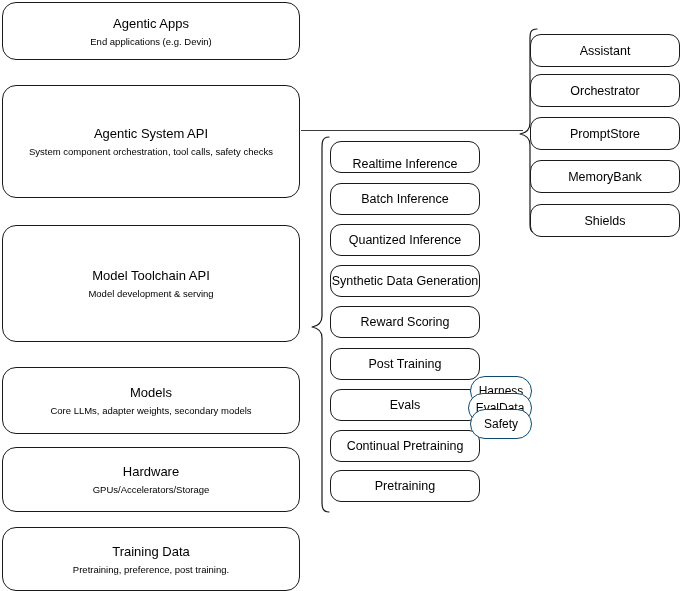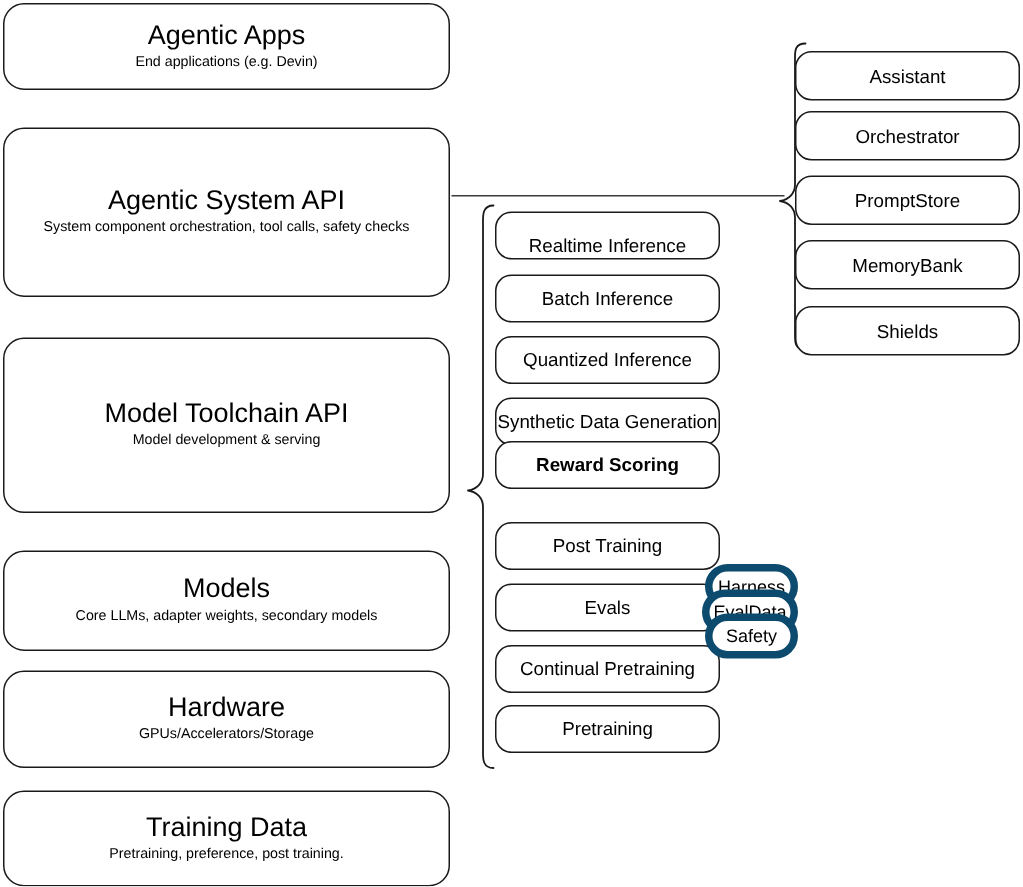--- a/index.html
+++ b/index.html
@@ -34,21 +34,21 @@
     color: #000000;
   }
 
   
   .layer-box {
     left: 2px;
     width: 298px;
     border-radius: 14px;
   }
   .layer-title {
-    font-size: 18px;
+    font-size: 13px;
     line-height: 17px;
     color: #000;
   }
   .layer-sub {
     font-size: 9.5px;
     line-height: 13px;
     color: #000;
     margin-top: 3px;
   }
 
@@ -66,21 +66,21 @@
   .right-box {
     left: 530px;
     width: 150px;
     height: 33px;
   }
 
   
   .pill {
     position: absolute;
     box-sizing: border-box;
-    border: 5px solid #0c4a6e;
+    border: 1px solid #0c4a6e;
     border-radius: 999px;
     background: #ffffff;
     display: flex;
     align-items: center;
     justify-content: center;
     font-size: 12px;
     line-height: 14px;
     color: #000;
     height: 30px;
   }
@@ -155,21 +155,21 @@
   </div>
   <div class="box item-box mid-box" style="top:183px;">
     <span>Batch Inference</span>
   </div>
   <div class="box item-box mid-box" style="top:224px;">
     <span>Quantized Inference</span>
   </div>
   <div class="box item-box mid-box" style="top:265px;">
     <span>Synthetic Data Generation</span>
   </div>
-  <div class="box item-box mid-box" style="top:294px;font-weight:bold;">
+  <div class="box item-box mid-box" style="top:306px;">
     <span>Reward Scoring</span>
   </div>
   <div class="box item-box mid-box" style="top:348px;">
     <span>Post Training</span>
   </div>
   <div class="box item-box mid-box" style="top:430px;">
     <span>Continual Pretraining</span>
   </div>
   <div class="box item-box mid-box" style="top:389px;">
     <span>Evals</span>

